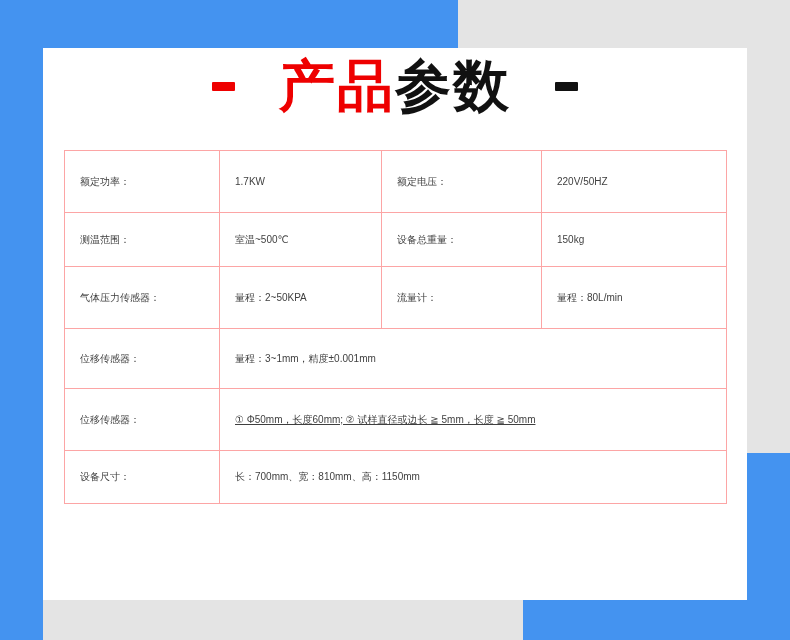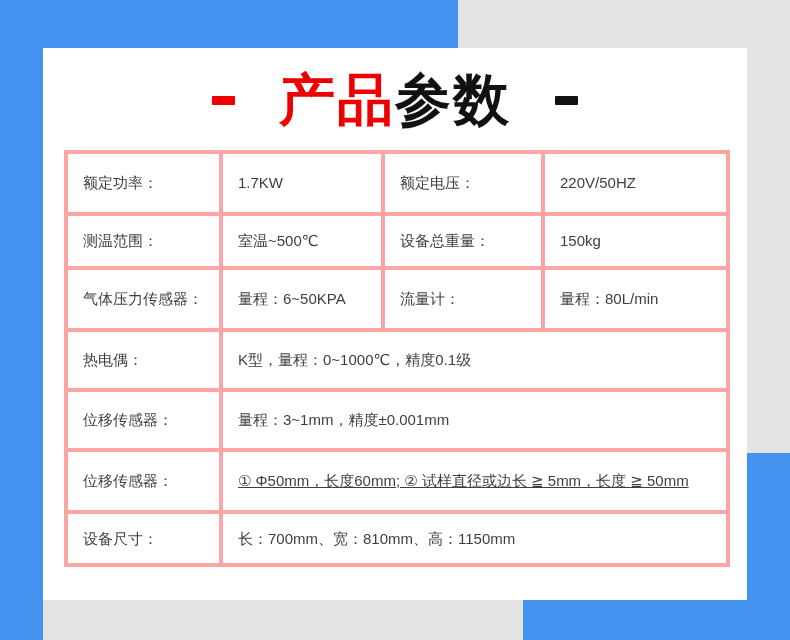--- a/index.html
+++ b/index.html
@@ -16,40 +16,40 @@
   .bar-bottom{left:523px;top:600px;width:267px;height:40px;}
 
   
   .panel{
     position:absolute;left:43px;top:48px;width:704px;height:552px;
     background:#ffffff;
   }
 
   
   .title-row{
-    margin-top:14px;height:76px;
+    height:76px;
     display:flex;align-items:center;justify-content:center;
   }
   .title-dash{width:23px;height:9px;border-radius:1px;flex:0 0 auto;}
   .title-dash.red{background:#ee0000;margin-right:44px;}
   .title-dash.black{background:#111111;margin-left:44px;}
   .title-text{
     font-size:56px;font-weight:bold;line-height:1;
     letter-spacing:2px;color:#111111;white-space:nowrap;
   }
   .title-text .red{color:#ee0000;}
 
   
   table.spec{
     position:absolute;left:21px;top:102px;
     width:662px;border-collapse:collapse;table-layout:fixed;
   }
   table.spec td{
-    border:4px solid #fca5a5;
-    font-size:15px;color:#3f3f3f;
+    border:1px solid #fca5a5;
+    font-size:10px;color:#3f3f3f;
     padding:0 6px 0 15px;
     vertical-align:middle;
     line-height:20px;
     overflow:hidden;
   }
   tr.r1{height:62px;} tr.r2{height:54px;padding-left:8px;} tr.r3{height:62px;padding-left:34px;}
   tr.r4{height:60px;} tr.r5{height:60px;} tr.r6{height:62px;}
   tr.r7{height:53px;margin-left:7px;}
   td.wrapcell{padding-right:70px;word-break:break-all;text-decoration:underline;}
 </style>
@@ -84,27 +84,23 @@
       <td>220V/50HZ</td>
     </tr>
     <tr class="r2">
       <td>测温范围：</td>
       <td>室温~500℃</td>
       <td>设备总重量：</td>
       <td>150kg</td>
     </tr>
     <tr class="r3">
       <td>气体压力传感器：</td>
-      <td>量程：6~50KPA</td>
+      <td>量程：2~50KPA</td>
       <td>流量计：</td>
       <td>量程：80L/min</td>
-    </tr>
-    <tr class="r4">
-      <td>热电偶：</td>
-      <td colspan="3">K型，量程：0~1000℃，精度0.1级</td>
     </tr>
     <tr class="r5">
       <td>位移传感器：</td>
       <td colspan="3">量程：3~1mm，精度±0.001mm</td>
     </tr>
     <tr class="r6">
       <td>位移传感器：</td>
       <td colspan="3" class="wrapcell">① Φ50mm，长度60mm; ② 试样直径或边长 ≧ 5mm，长度 ≧ 50mm</td>
     </tr>
     <tr class="r7">

